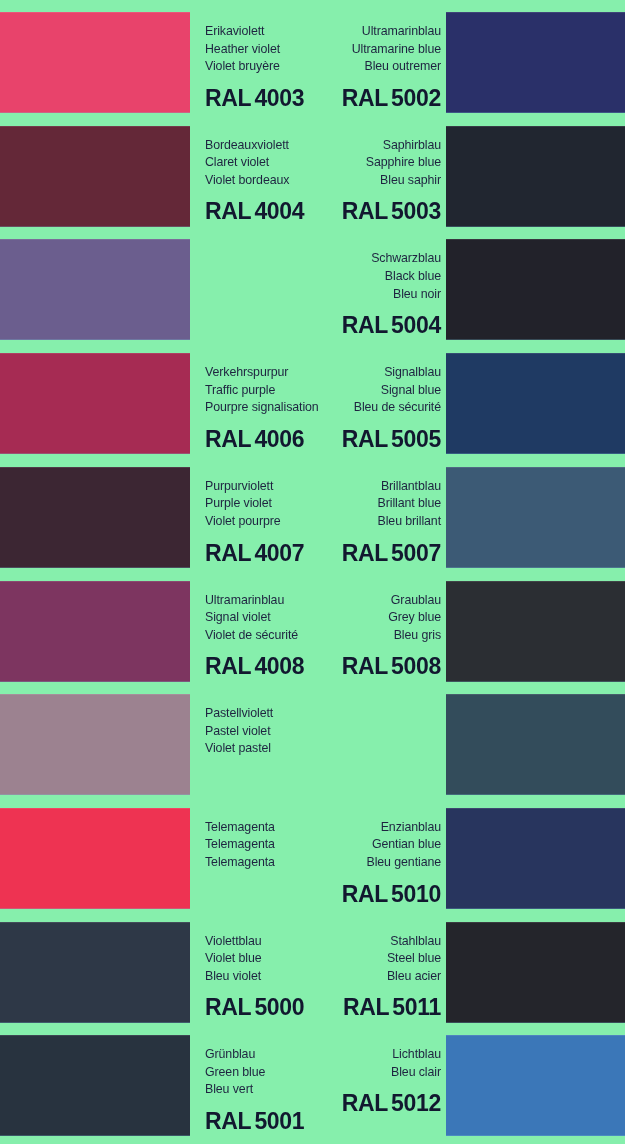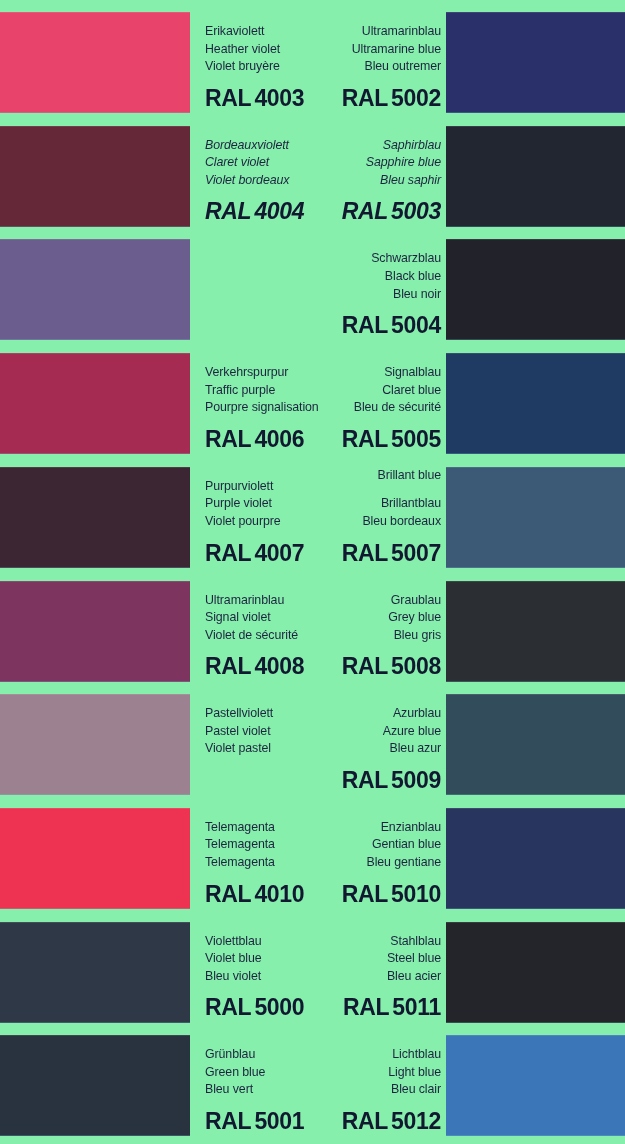--- a/index.html
+++ b/index.html
@@ -102,21 +102,21 @@
         <div class="code"><span>RAL</span><span class="num">4003</span></div>
       </div>
       <div class="labels col-right">
         <div class="name de">Ultramarinblau</div>
         <div class="name">Ultramarine blue</div>
         <div class="name">Bleu outremer</div>
         <div class="code"><span>RAL</span><span class="num">5002</span></div>
       </div>
       <div class="swatch right" style="background: rgb(42, 48, 105);"></div>
     </div>
-    <div class="row" style="top: 125.7px; font-style: italic;">
+    <div class="row" style="top: 125.7px;">
       <div class="swatch left" style="background: rgb(100, 40, 56);"></div>
       <div class="labels col-left">
         <div class="name de">Bordeauxviolett</div>
         <div class="name">Claret violet</div>
         <div class="name">Violet bordeaux</div>
         <div class="code"><span>RAL</span><span class="num">4004</span></div>
       </div>
       <div class="labels col-right">
         <div class="name de">Saphirblau</div>
         <div class="name">Sapphire blue</div>
@@ -138,38 +138,38 @@
     <div class="row" style="top: 353.1px;">
       <div class="swatch left" style="background: rgb(166, 43, 83);"></div>
       <div class="labels col-left">
         <div class="name de">Verkehrspurpur</div>
         <div class="name">Traffic purple</div>
         <div class="name">Pourpre signalisation</div>
         <div class="code"><span>RAL</span><span class="num">4006</span></div>
       </div>
       <div class="labels col-right">
         <div class="name de">Signalblau</div>
-        <div class="name">Claret blue</div>
+        <div class="name">Signal blue</div>
         <div class="name">Bleu de sécurité</div>
         <div class="code"><span>RAL</span><span class="num">5005</span></div>
       </div>
       <div class="swatch right" style="background: rgb(31, 58, 99);"></div>
     </div>
     <div class="row" style="top: 466.8px;">
       <div class="swatch left" style="background: rgb(60, 38, 51);"></div>
       <div class="labels col-left">
         <div class="name de">Purpurviolett</div>
         <div class="name">Purple violet</div>
         <div class="name">Violet pourpre</div>
         <div class="code"><span>RAL</span><span class="num">4007</span></div>
       </div>
       <div class="labels col-right">
+        <div class="name de">Brillantblau</div>
         <div class="name">Brillant blue</div>
-        <div class="name de">Brillantblau</div>
-        <div class="name">Bleu bordeaux</div>
+        <div class="name">Bleu brillant</div>
         <div class="code"><span>RAL</span><span class="num">5007</span></div>
       </div>
       <div class="swatch right" style="background: rgb(60, 90, 117);"></div>
     </div>
     <div class="row" style="top: 580.5px;">
       <div class="swatch left" style="background: rgb(125, 53, 96);"></div>
       <div class="labels col-left">
         <div class="name de">Ultramarinblau</div>
         <div class="name">Signal violet</div>
         <div class="name">Violet de sécurité</div>
@@ -183,35 +183,28 @@
       </div>
       <div class="swatch right" style="background: rgb(43, 46, 51);"></div>
     </div>
     <div class="row" style="top: 694.2px;">
       <div class="swatch left" style="background: rgb(156, 130, 144);"></div>
       <div class="labels col-left">
         <div class="name de">Pastellviolett</div>
         <div class="name">Pastel violet</div>
         <div class="name">Violet pastel</div>
       </div>
-      <div class="labels col-right">
-        <div class="name de">Azurblau</div>
-        <div class="name">Azure blue</div>
-        <div class="name">Bleu azur</div>
-        <div class="code"><span>RAL</span><span class="num">5009</span></div>
-      </div>
       <div class="swatch right" style="background: rgb(51, 76, 91);"></div>
     </div>
     <div class="row" style="top: 807.9px;">
       <div class="swatch left" style="background: rgb(238, 51, 82);"></div>
       <div class="labels col-left">
         <div class="name de">Telemagenta</div>
         <div class="name">Telemagenta</div>
         <div class="name">Telemagenta</div>
-        <div class="code"><span>RAL</span><span class="num">4010</span></div>
       </div>
       <div class="labels col-right">
         <div class="name de">Enzianblau</div>
         <div class="name">Gentian blue</div>
         <div class="name">Bleu gentiane</div>
         <div class="code"><span>RAL</span><span class="num">5010</span></div>
       </div>
       <div class="swatch right" style="background: rgb(40, 53, 94);"></div>
     </div>
     <div class="row" style="top: 921.6px;">
@@ -233,19 +226,18 @@
     <div class="row" style="top: 1035.3px;">
       <div class="swatch left" style="background: rgb(40, 51, 63);"></div>
       <div class="labels col-left">
         <div class="name de">Grünblau</div>
         <div class="name">Green blue</div>
         <div class="name">Bleu vert</div>
         <div class="code"><span>RAL</span><span class="num">5001</span></div>
       </div>
       <div class="labels col-right">
         <div class="name de">Lichtblau</div>
-        <div class="name">Light blue</div>
         <div class="name">Bleu clair</div>
         <div class="code"><span>RAL</span><span class="num">5012</span></div>
       </div>
       <div class="swatch right" style="background: rgb(59, 119, 184);"></div>
     </div>
   </div>
 
 </body></html>

